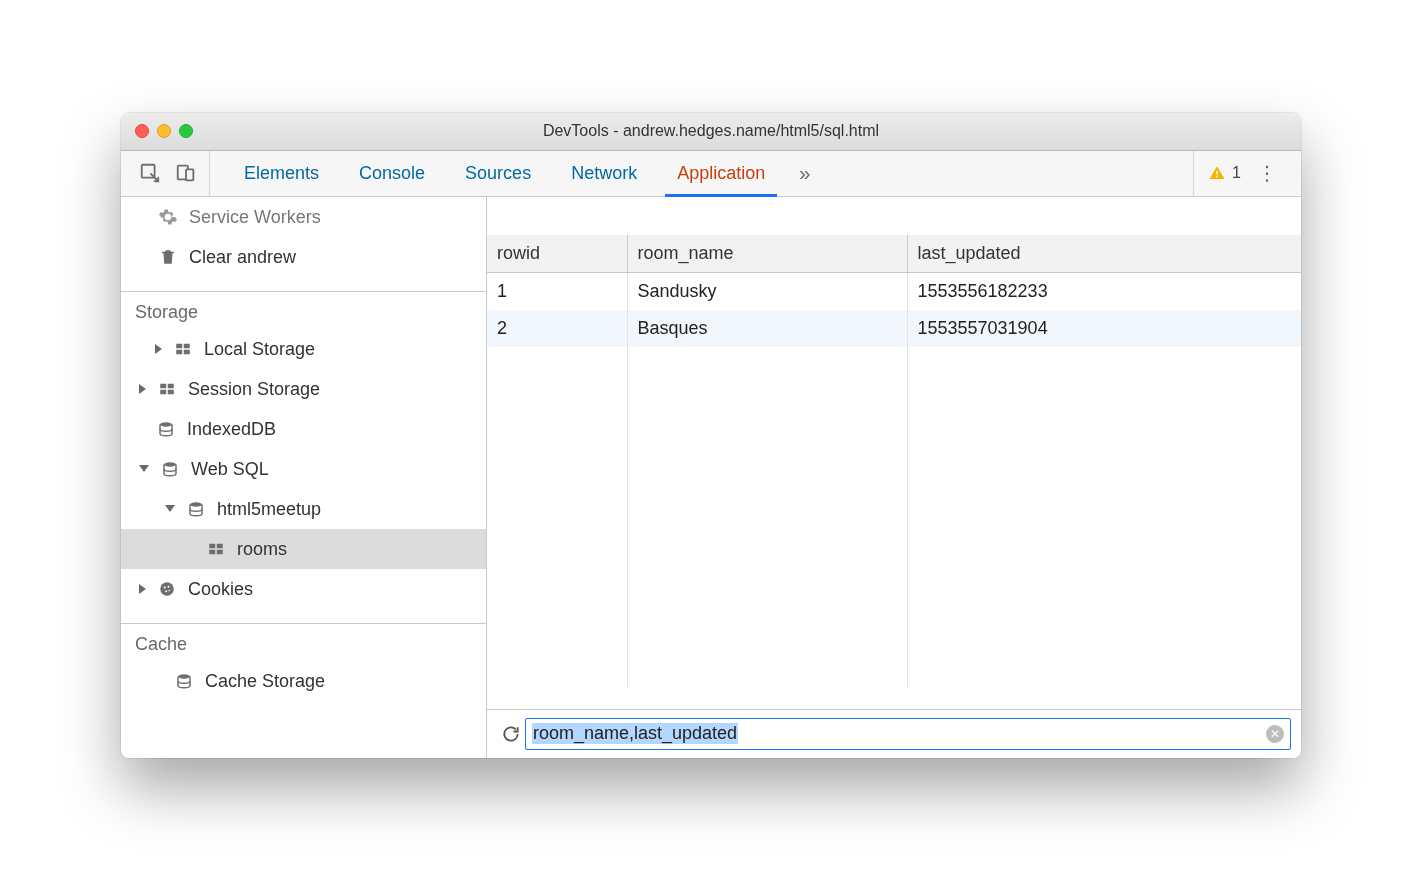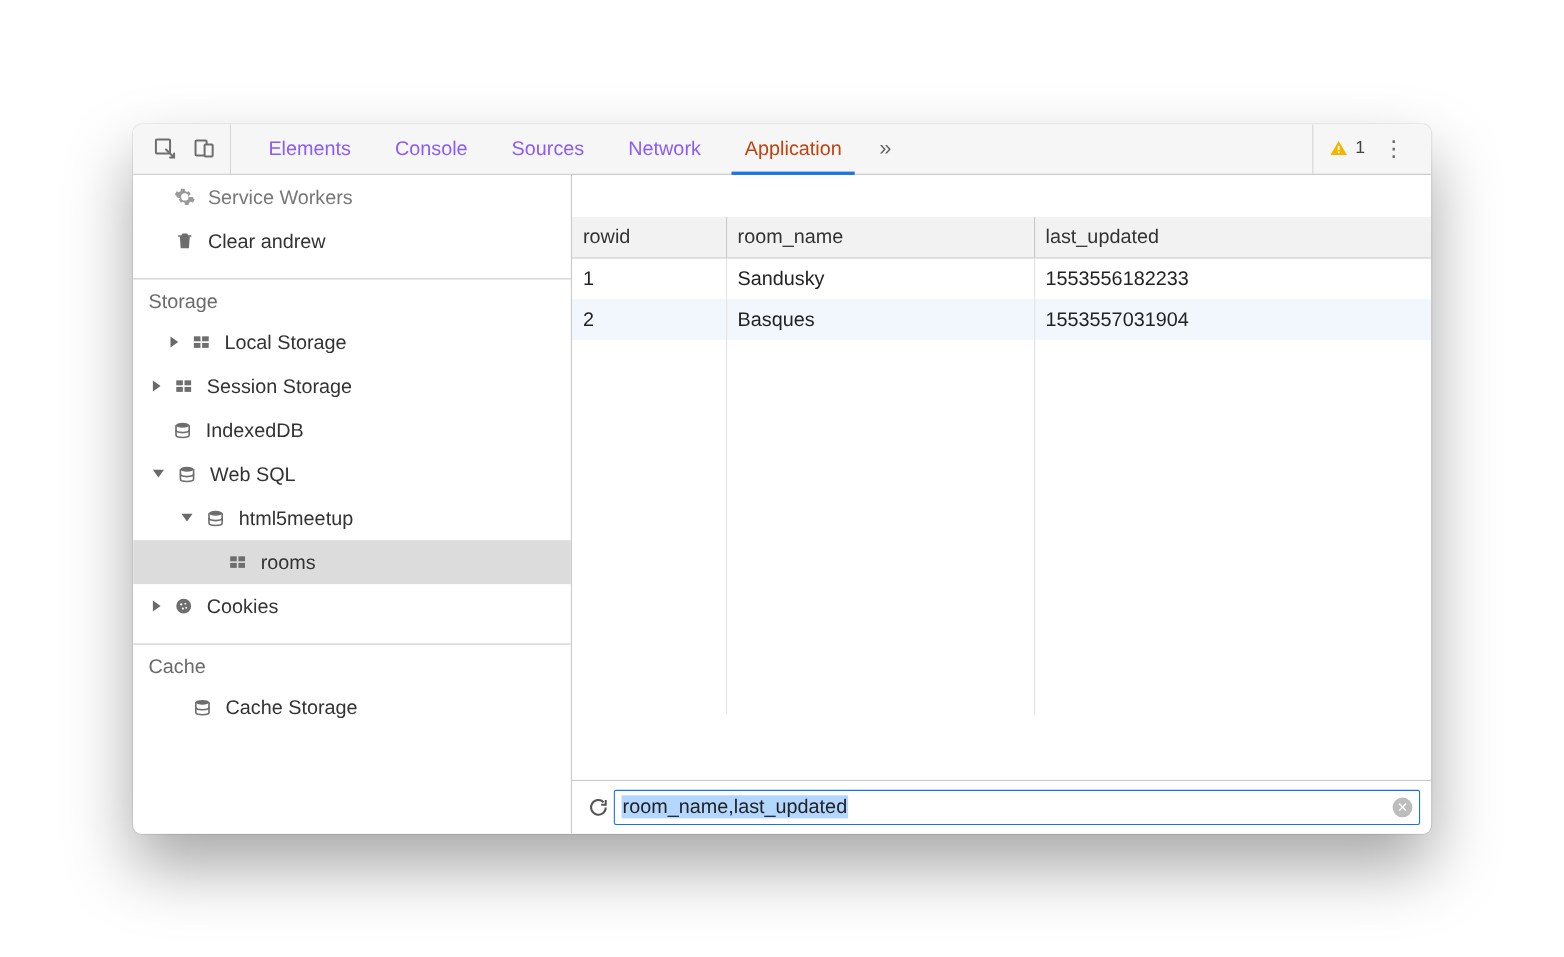--- a/index.html
+++ b/index.html
@@ -73,21 +73,21 @@
     align-items: stretch;
     height: 100%;
     padding-left: 14px;
     gap: 0;
     flex: 1;
   }
   .tab {
     display: flex;
     align-items: center;
     padding: 0 20px;
-    color: #8b5cf6;
+    color: #0369a1;
     font-size: 18px;
     cursor: pointer;
     position: relative;
   }
   .tab.active {
     color: #c2410c;
   }
   .tab.active::after {
     content: "";
     position: absolute;
@@ -116,21 +116,21 @@
     font-size: 20px; color: #666; padding: 0 4px;
     letter-spacing: 0;
   }
   
   .body {
     flex: 1;
     display: flex;
     min-height: 0;
   }
   .sidebar {
-    width: 399px;
+    width: 366px;
     border-right: 1px solid #c9c9c9;
     overflow-y: auto;
     background: #fff;
     display: flex;
     flex-direction: column;
   }
   .side-item {
     display: flex;
     align-items: center;
     gap: 10px;
@@ -256,20 +256,28 @@
     display: inline-flex; align-items: center; justify-content: center;
     color: #fff; font-size: 12px;
     font-family: Arial, sans-serif;
   }
 </style>
 </head>
 <body>
 
 <div class="window">
 
+  <div class="titlebar">
+    <div class="traffic-lights">
+      <span class="tl-close"></span>
+      <span class="tl-min"></span>
+      <span class="tl-max"></span>
+    </div>
+    <div class="titlebar-title">DevTools - andrew.hedges.name/html5/sql.html</div>
+  </div>
 
   <div class="tabbar">
     <div class="tabbar-left">
       <span class="icon-box">
         <svg width="22" height="22" viewBox="0 0 24 24" fill="none" stroke="#6e6e6e" stroke-width="2">
           <rect x="3" y="3" width="14" height="14" rx="1"></rect>
           <path d="M13 13 L21 21 M17 21 L21 21 L21 17" stroke-linecap="round"></path>
         </svg>
       </span>
       <span class="icon-box">

